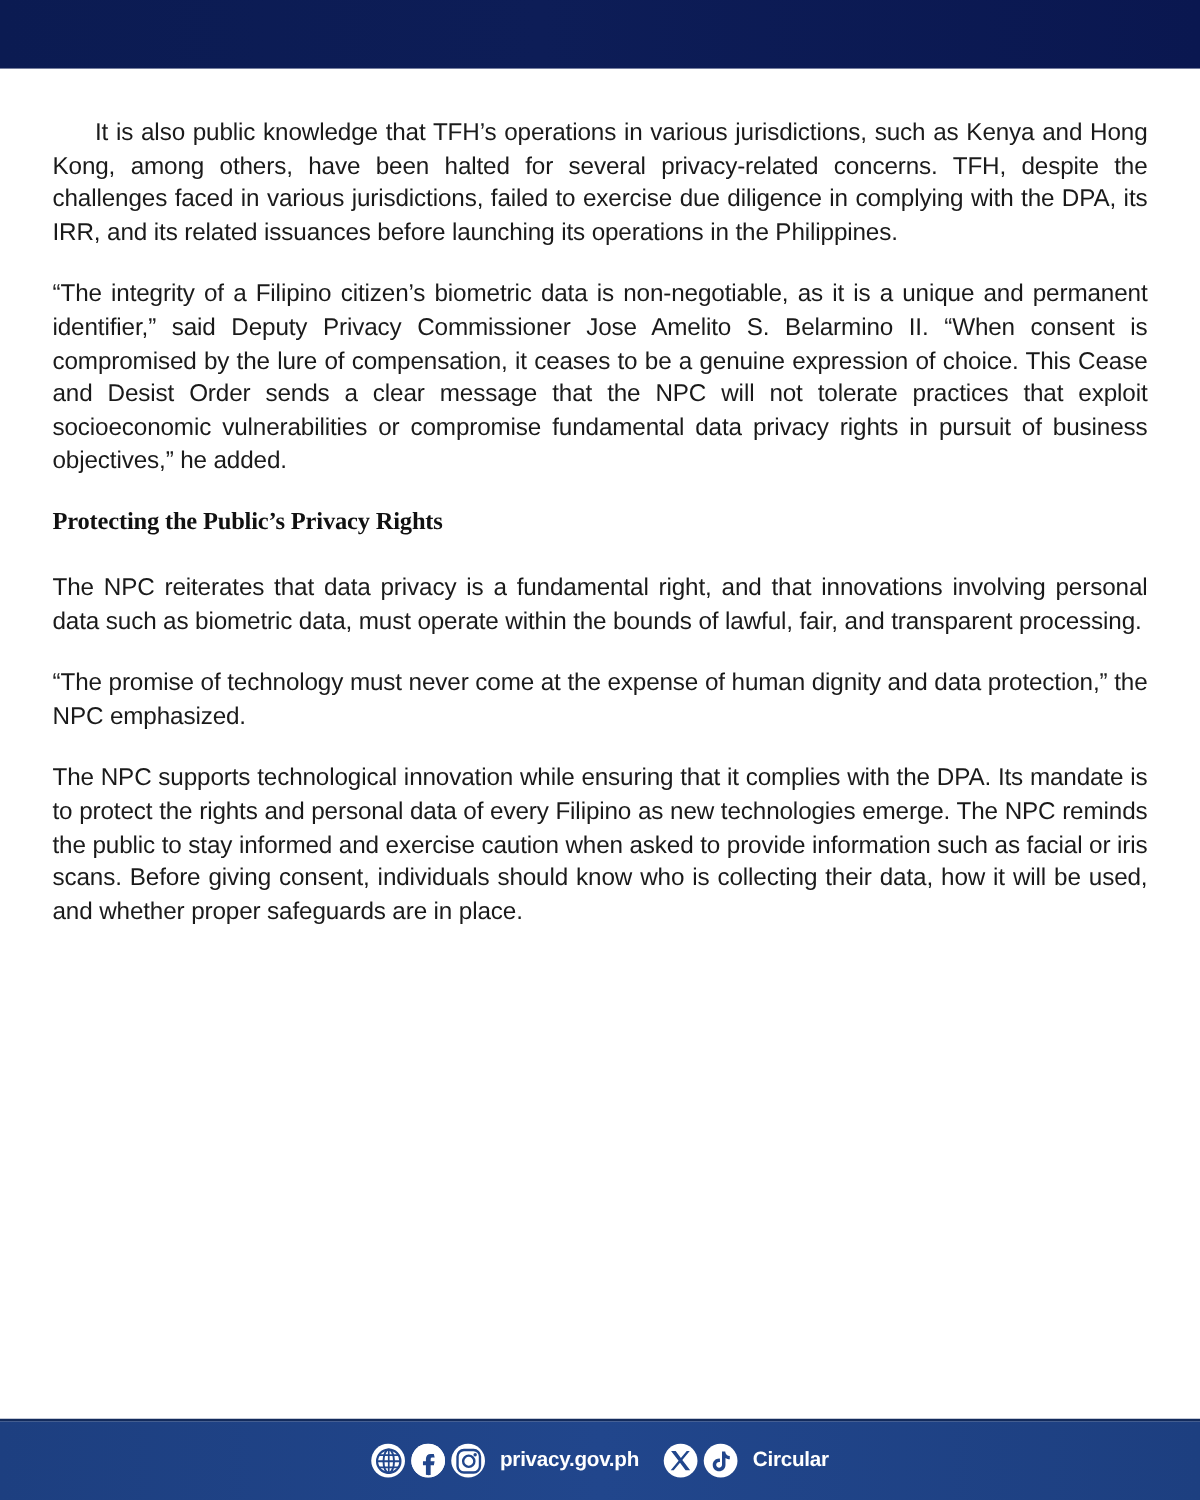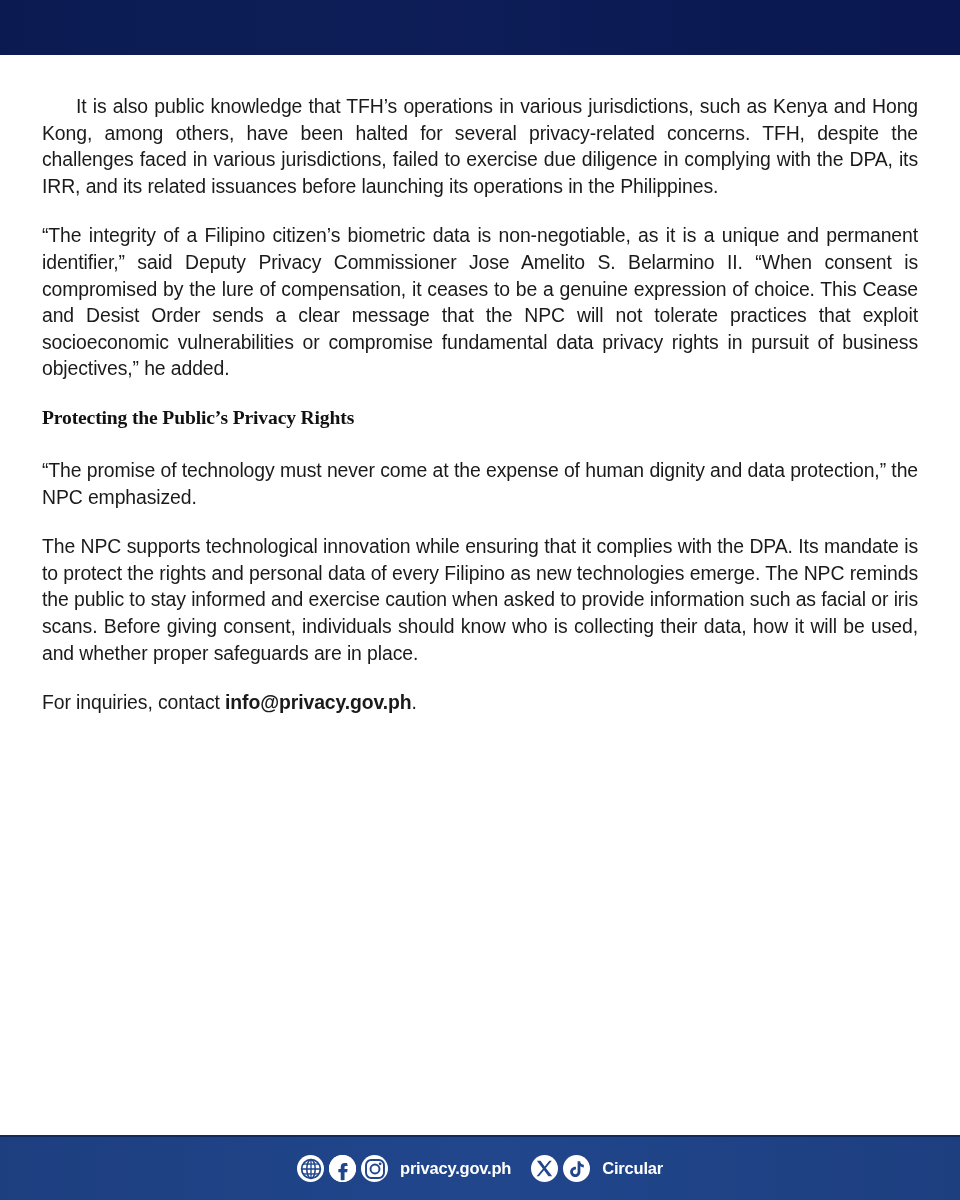--- a/index.html
+++ b/index.html
@@ -141,28 +141,28 @@
   <div class="top-band"></div>
 
   <div class="article">
 
     <p class="para first-indent">It is also public knowledge that TFH’s operations in various jurisdictions, such as Kenya and Hong Kong, among others, have been halted for several privacy-related concerns. TFH, despite the challenges faced in various jurisdictions, failed to exercise due diligence in complying with the DPA, its IRR, and its related issuances before launching its operations in the Philippines.</p>
 
     <p class="para">“The integrity of a Filipino citizen’s biometric data is non-negotiable, as it is a unique and permanent identifier,” said Deputy Privacy Commissioner Jose Amelito S. Belarmino II. “When consent is compromised by the lure of compensation, it ceases to be a genuine expression of choice. This Cease and Desist Order sends a clear message that the NPC will not tolerate practices that exploit socioeconomic vulnerabilities or compromise fundamental data privacy rights in pursuit of business objectives,” he added.</p>
 
     <h2 class="section-heading">Protecting the Public’s Privacy Rights</h2>
 
+    <p class="para">The NPC reiterates that data privacy is a fundamental right, and that innovations involving personal data such as biometric data, must operate within the bounds of lawful, fair, and transparent processing.</p>
 
     <p class="para">“The promise of technology must never come at the expense of human dignity and data protection,” the NPC emphasized.</p>
 
 
     <p class="para">The NPC supports technological innovation while ensuring that it complies with the DPA. Its mandate is to protect the rights and personal data of every Filipino as new technologies emerge. The NPC reminds the public to stay informed and exercise caution when asked to provide information such as facial or iris scans. Before giving consent, individuals should know who is collecting their data, how it will be used, and whether proper safeguards are in place.</p>
 
 
-    <p class="para no-justify"><span>For inquiries, contact </span><span class="bold-inline">info@privacy.gov.ph</span><span>.</span></p>
 
   </div>
 
   <div class="footer-bar">
     <div class="footer-inner">
 
       <div class="footer-group">
         <div class="footer-icons">
 
           <span class="social-icon">

